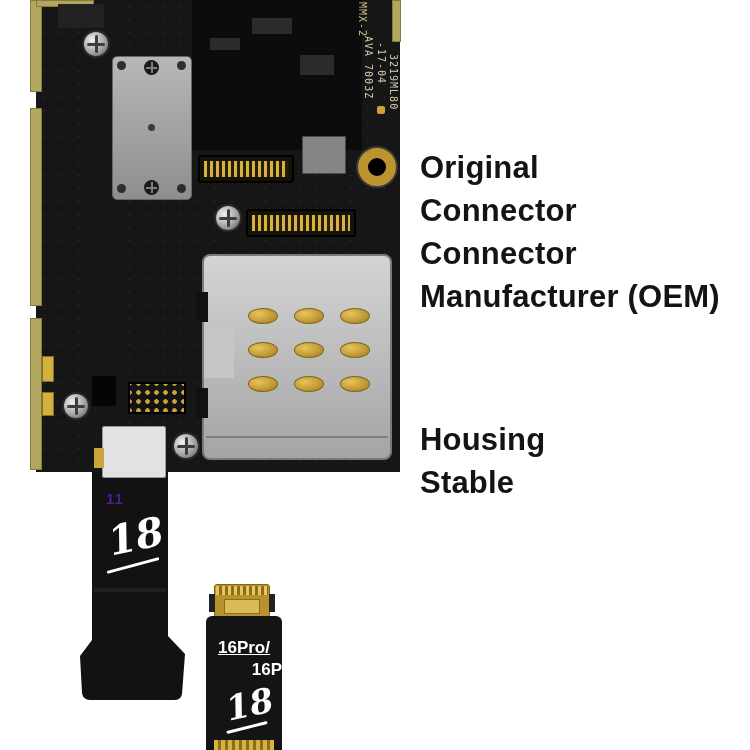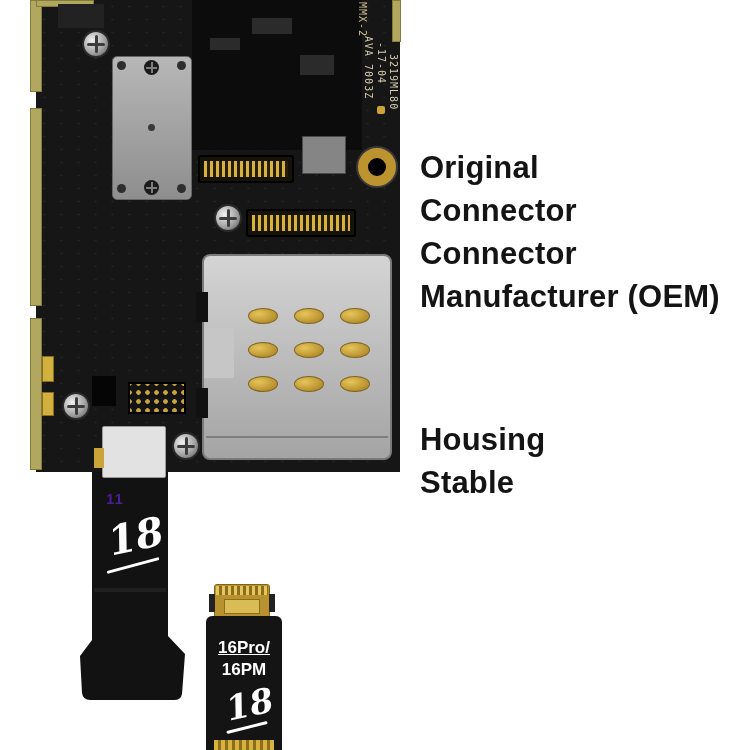--- a/index.html
+++ b/index.html
@@ -107,21 +107,21 @@
           border:1px solid #806418;border-radius:3px;box-sizing:border-box;}
   .scpins{left:216px;top:586px;width:52px;height:9px;
           background:repeating-linear-gradient(90deg,#e7c75c 0 3px,#8a6d1f 3px 6px);}
   .sccore{left:224px;top:599px;width:36px;height:15px;background:#d9bc55;border:1px solid #8a6d1f;box-sizing:border-box;}
   .scclipl{left:209px;top:594px;width:6px;height:18px;background:#222;}
   .scclipr{left:269px;top:594px;width:6px;height:18px;background:#222;}
   .scbody{left:206px;top:616px;width:76px;height:134px;background:#141414;border-radius:6px 6px 0 0;}
   .scgold{left:214px;top:740px;width:60px;height:10px;
           background:repeating-linear-gradient(90deg,#d8b23c 0 4px,#8a6d1f 4px 7px);}
   .sclabel{left:206px;width:76px;text-align:center;color:#fff;font-weight:bold;font-size:17px;}
-  .sclabel1{top:638px;text-decoration:underline;} .sclabel2{top:660px;}
+  .sclabel1{top:638px;text-decoration:underline;} .sclabel2{top:660px;padding-left:30px;}
   .scmark{left:226px;top:684px;font-size:34px;transform:rotate(-12deg);}
   .scswash{left:226px;top:726px;width:42px;height:3px;background:#fff;border-radius:2px;transform:rotate(-14deg);}
 
   
   .ann{left:420px;color:#141414;font-weight:700;font-size:31px;line-height:43px;letter-spacing:.2px;}
   .ann div{white-space:nowrap;}
   .ann-oem{top:146px;}
   .ann-feat{top:418px;}
 </style>
 </head>

